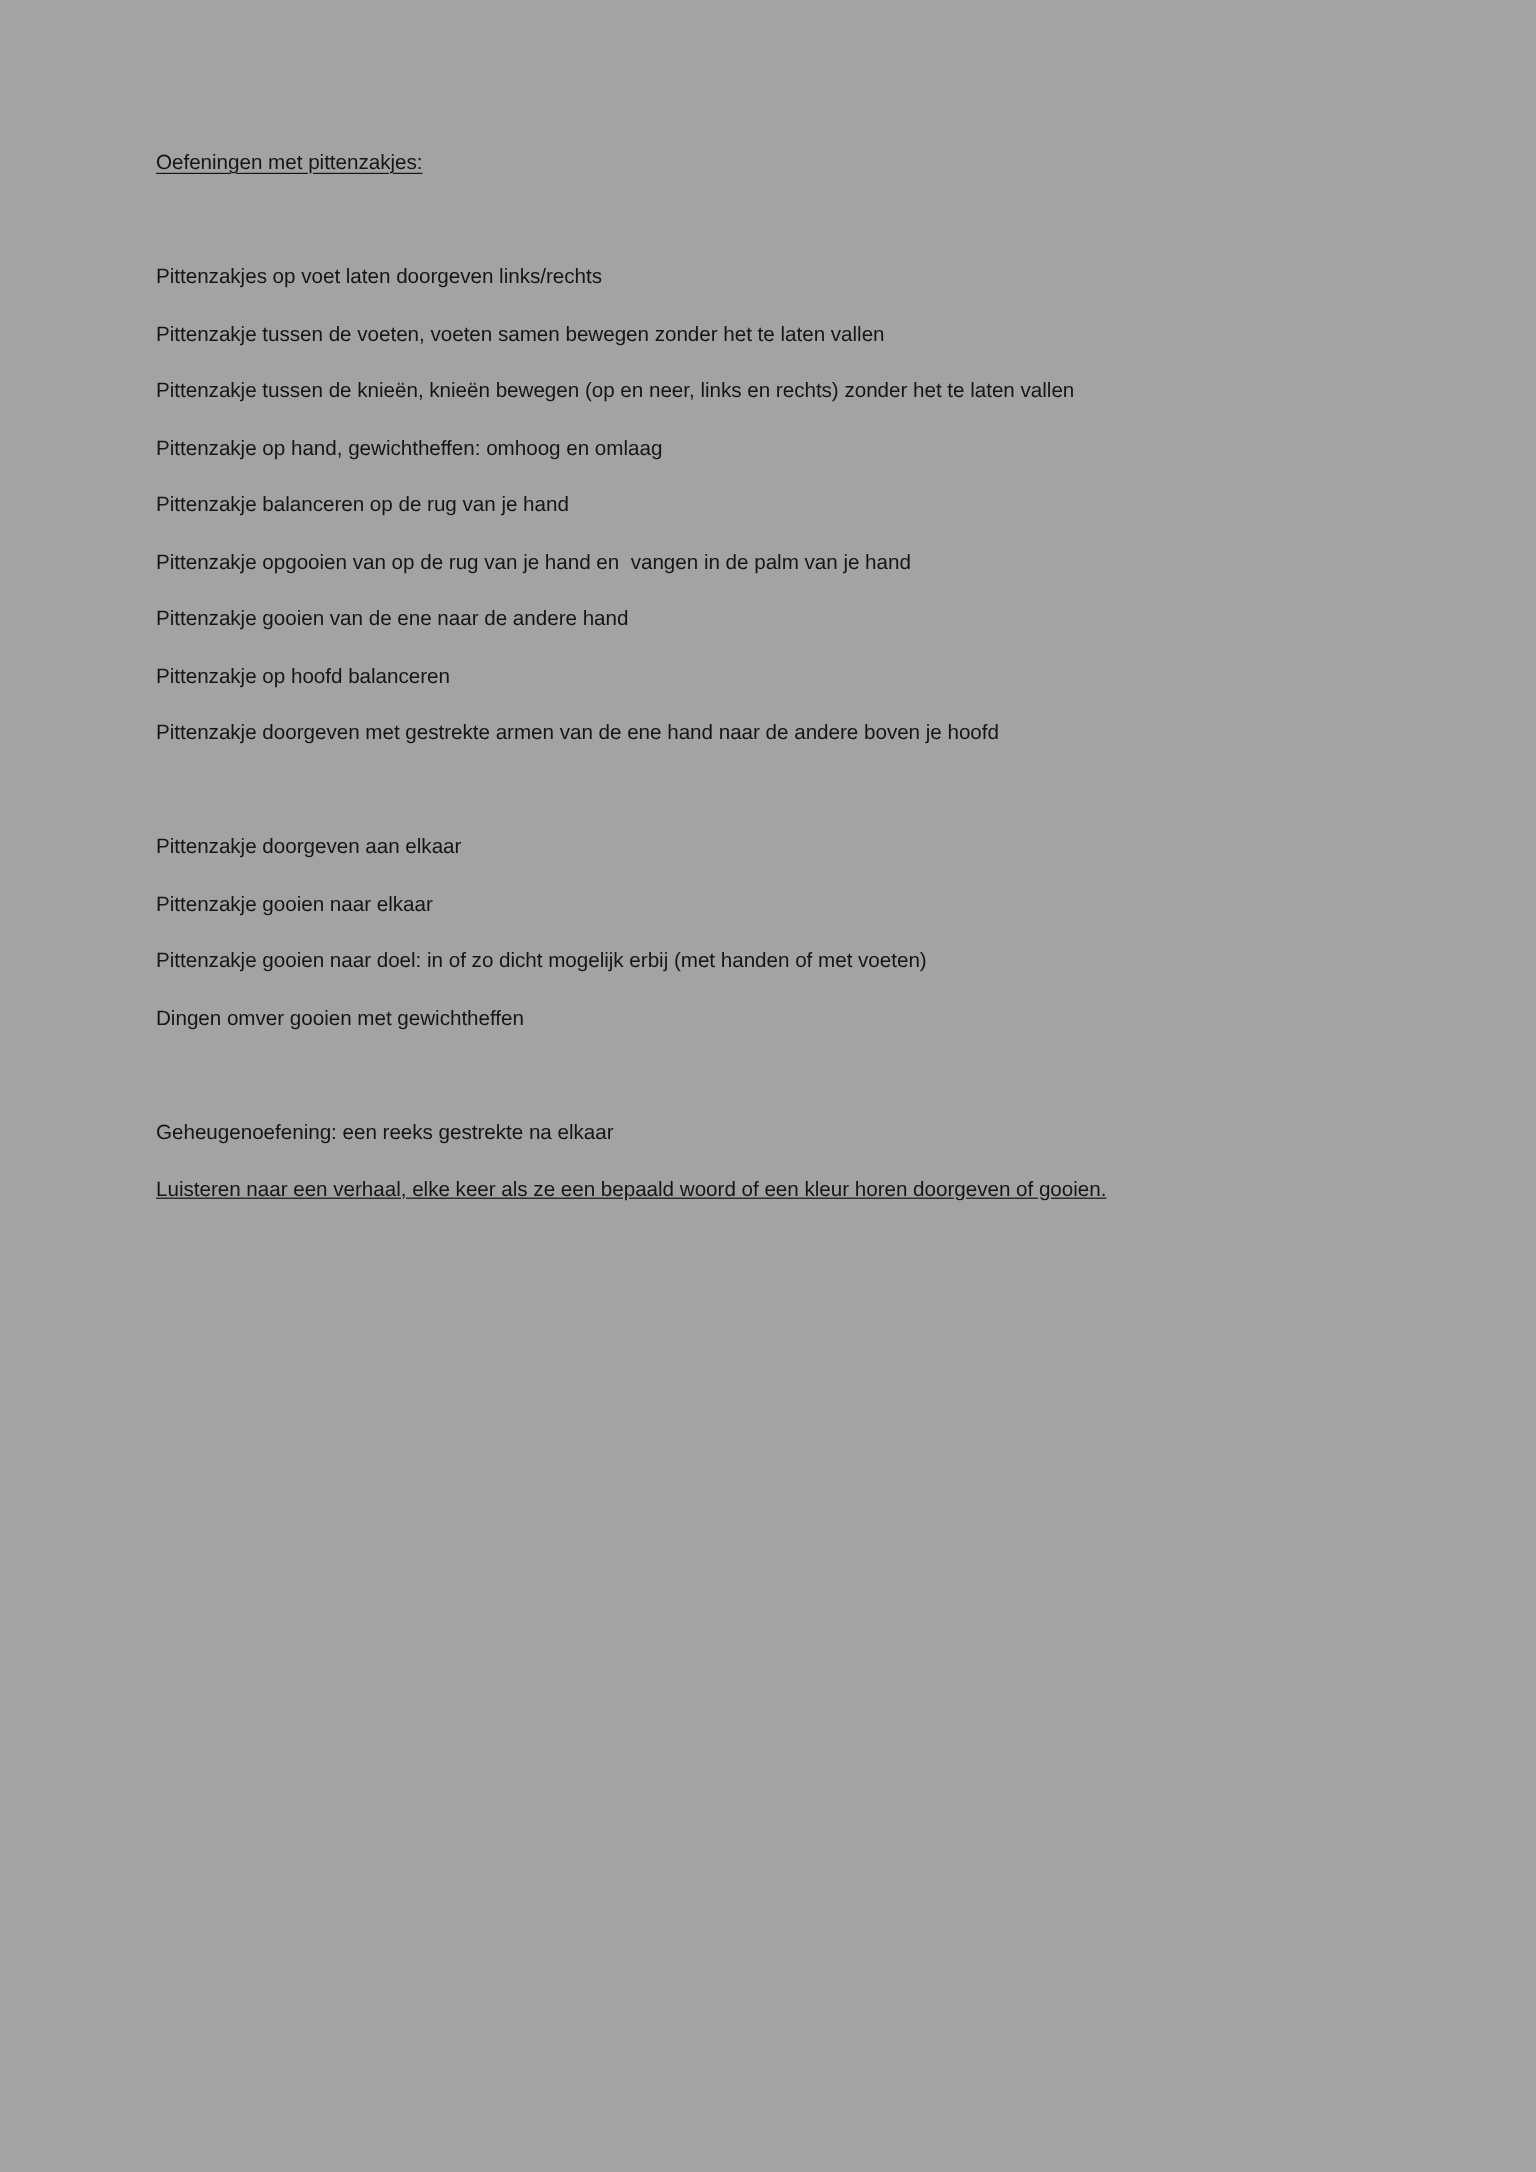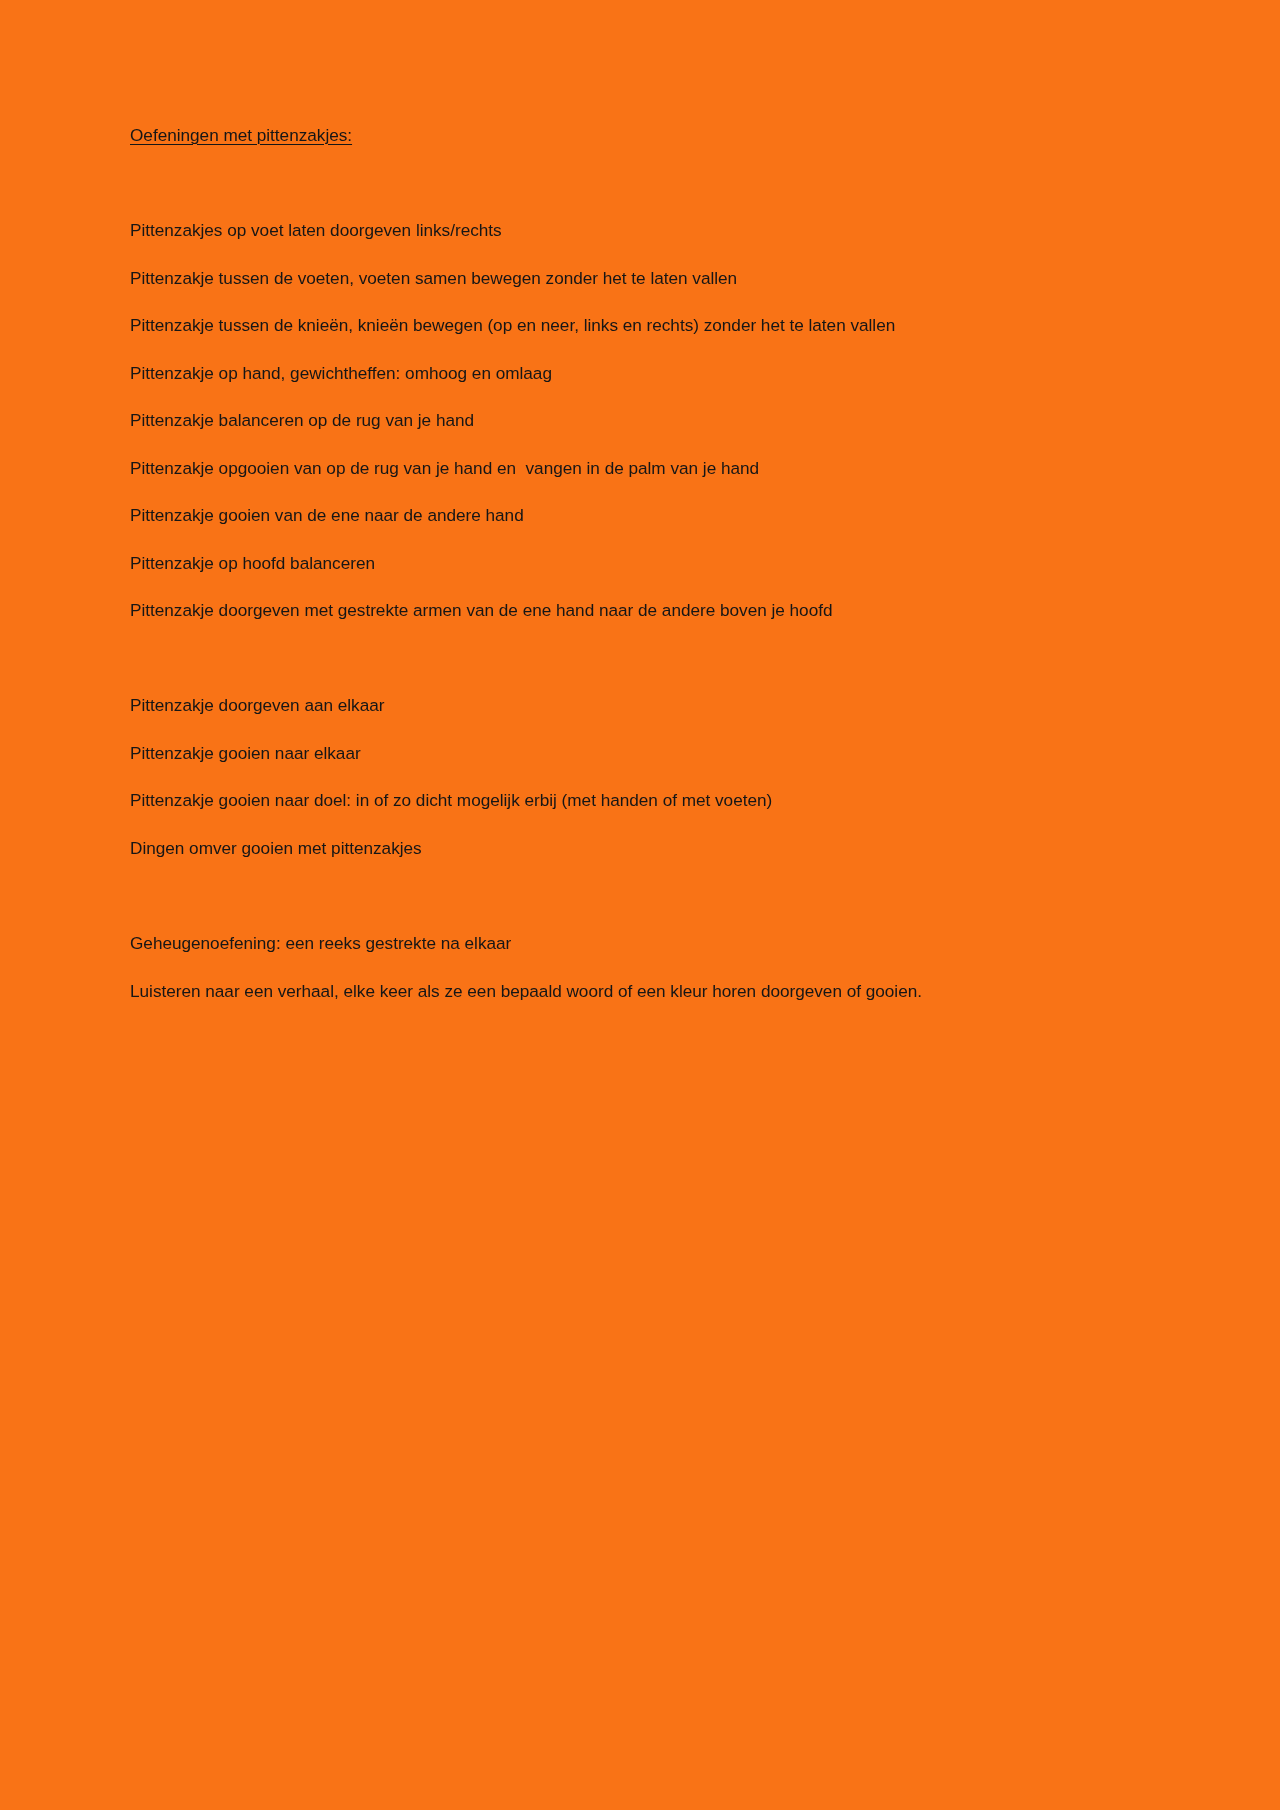--- a/index.html
+++ b/index.html
@@ -11,21 +11,21 @@
     width: 1280px;
     height: 1810px;
     font-family: "Liberation Sans", sans-serif;
     color: #000000;
     -webkit-font-smoothing: antialiased;
   }
   .page {
     position: relative;
     width: 1280px;
     height: 1810px;
-    background: #f97316;
+    background: #a3a3a3;
     box-sizing: border-box;
     padding: 0;
     overflow: hidden;
   }
   .doc-body {
     position: absolute;
     left: 130px;
     top: 112px;
     width: 845px;
   }
@@ -44,20 +44,21 @@
     text-decoration-thickness: 1.2px;
   }
   .para.spacer {
     height: 47.5px;
     line-height: 47.5px;
   }
   .para.wrap {
     line-height: 38px;
     padding-top: 5px;
     padding-bottom: 5px;
+    text-decoration: underline;
   }
 </style>
 </head>
 <body>
 
 <div class="page">
   <div class="doc-body">
 
     <p class="para title">Oefeningen met pittenzakjes:</p>
 
@@ -71,21 +72,21 @@
     <p class="para">Pittenzakje opgooien van op de rug van je hand en  vangen in de palm van je hand</p>
     <p class="para">Pittenzakje gooien van de ene naar de andere hand</p>
     <p class="para">Pittenzakje op hoofd balanceren</p>
     <p class="para">Pittenzakje doorgeven met gestrekte armen van de ene hand naar de andere boven je hoofd</p>
 
     <p class="para spacer">&nbsp;</p>
 
     <p class="para">Pittenzakje doorgeven aan elkaar</p>
     <p class="para">Pittenzakje gooien naar elkaar</p>
     <p class="para">Pittenzakje gooien naar doel: in of zo dicht mogelijk erbij (met handen of met voeten)</p>
-    <p class="para">Dingen omver gooien met pittenzakjes</p>
+    <p class="para">Dingen omver gooien met gewichtheffen</p>
 
     <p class="para spacer">&nbsp;</p>
 
     <p class="para">Geheugenoefening: een reeks gestrekte na elkaar</p>
     <p class="para wrap">Luisteren naar een verhaal, elke keer als ze een bepaald woord of een kleur horen doorgeven of gooien.</p>
 
   </div>
 </div>
 
 </body></html>

